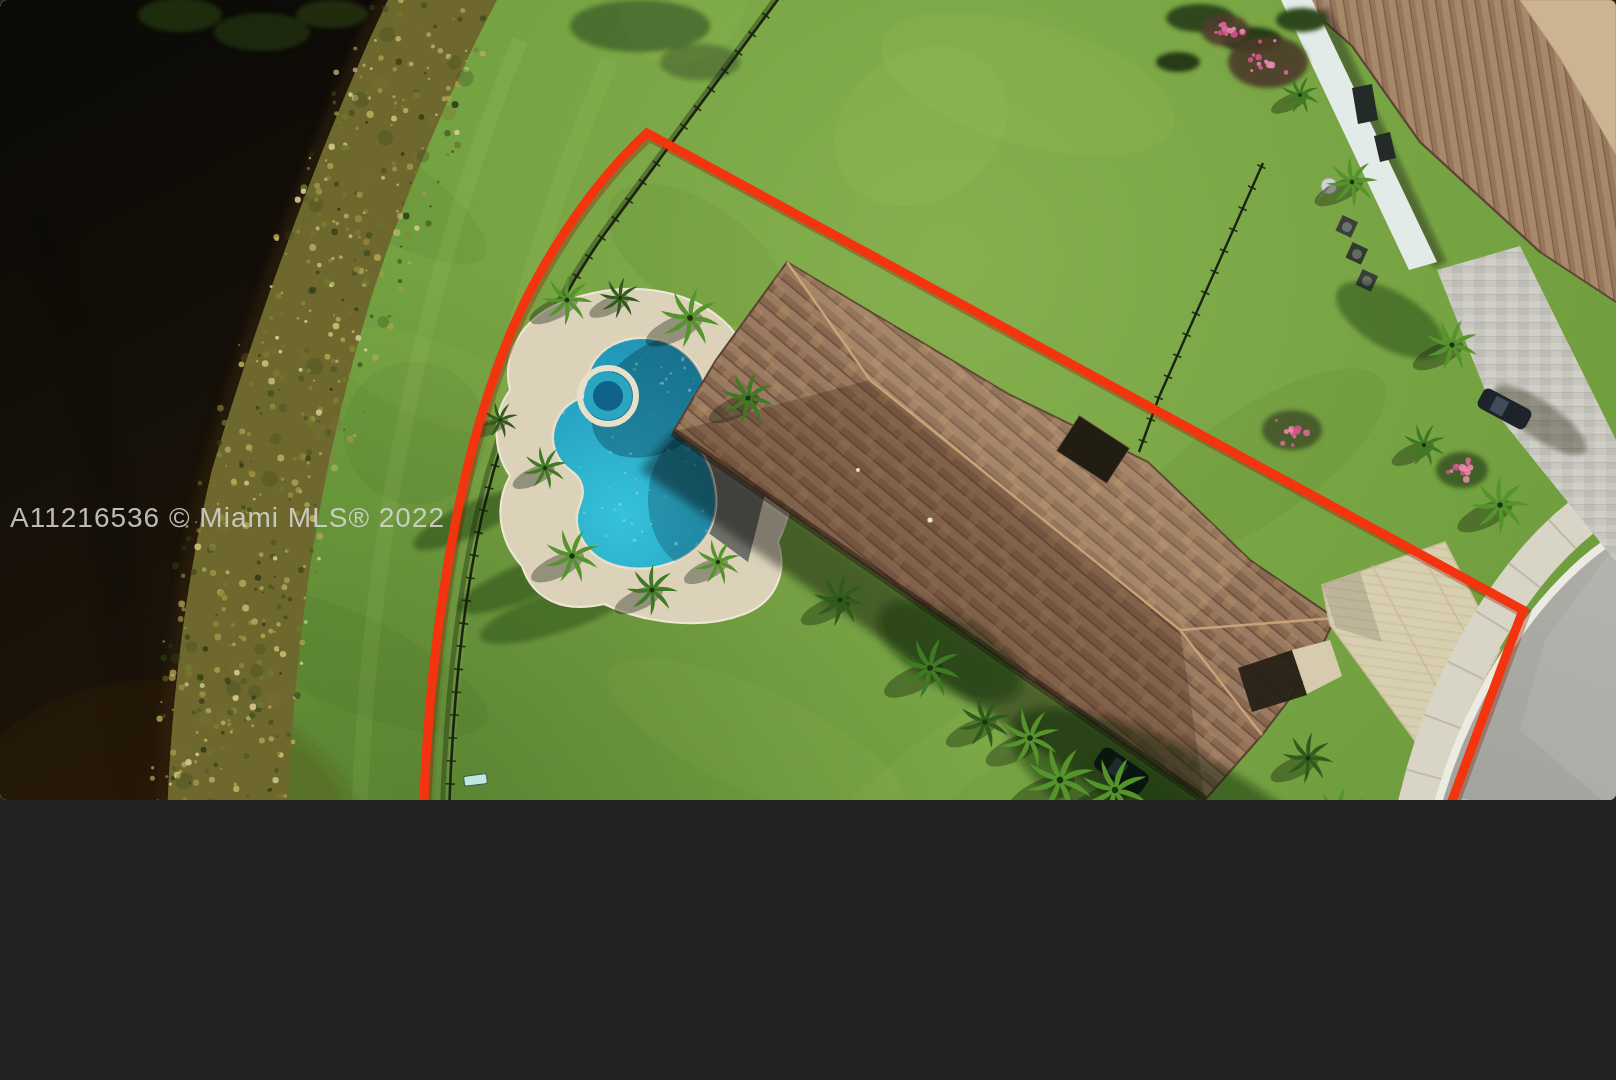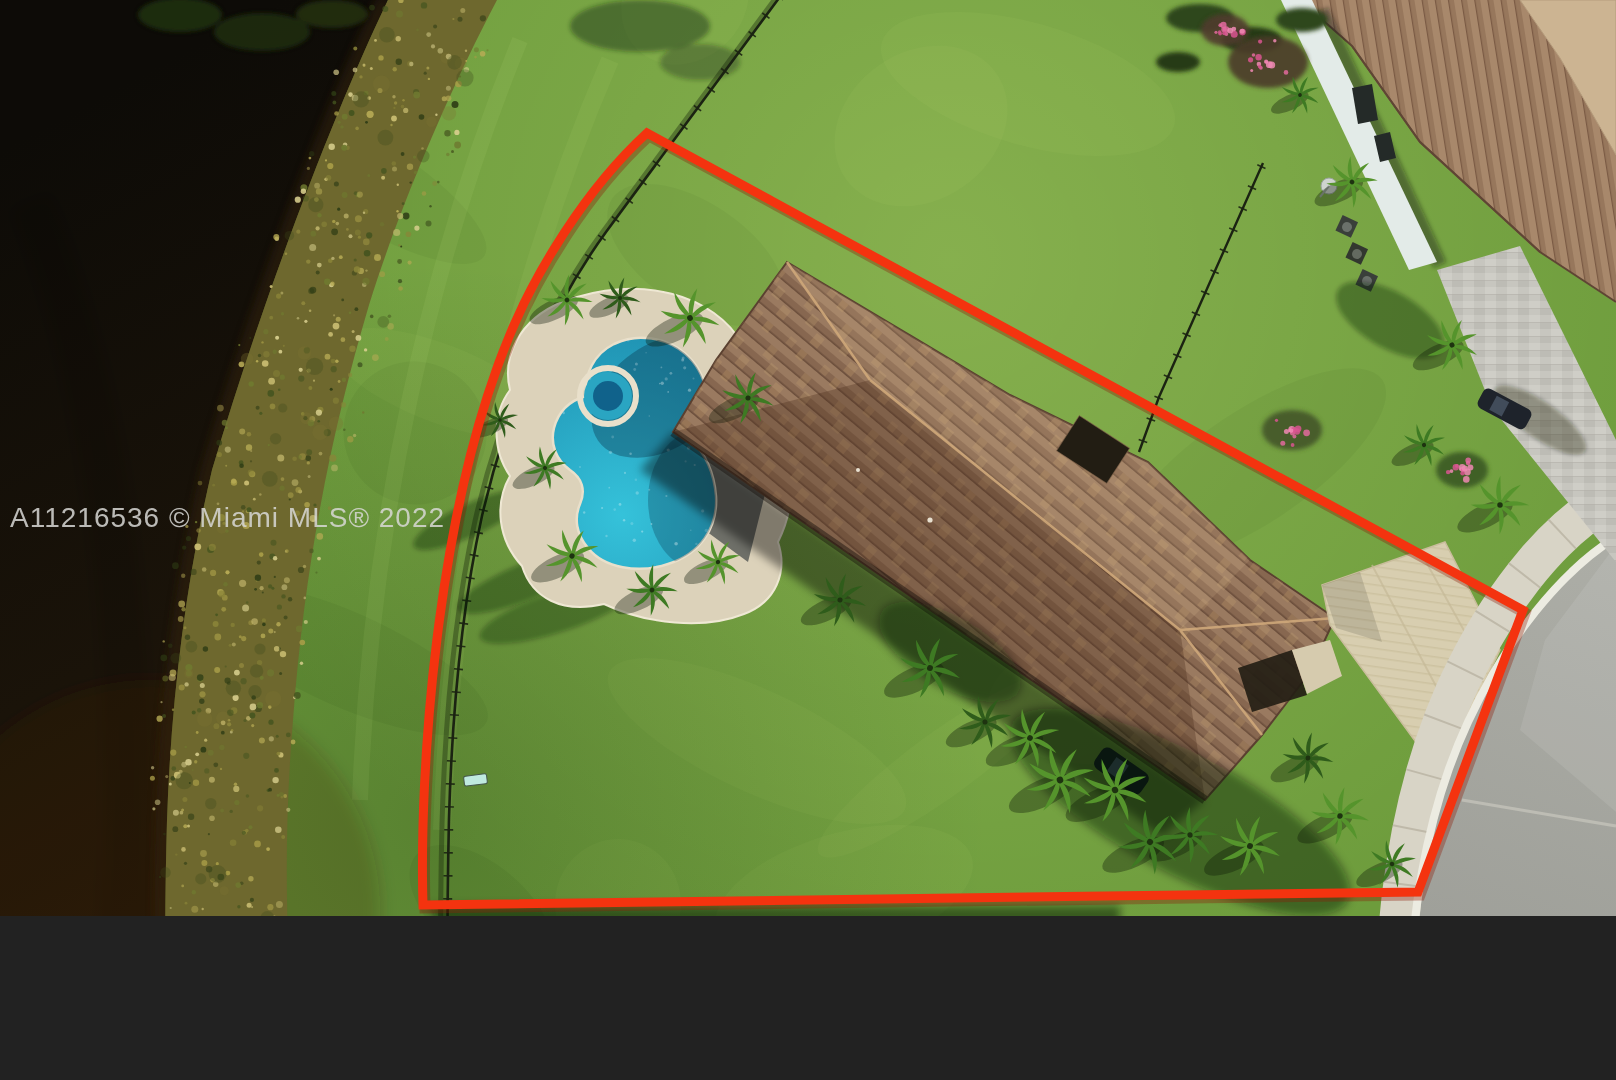--- a/index.html
+++ b/index.html
@@ -1,17 +1,17 @@
 <!DOCTYPE html>
 <html><head>
 <meta charset="utf-8">
 <style>
   html,body{margin:0;padding:0;background:#222;}
-  .stage{position:relative;width:1616px;height:916px;overflow:hidden;background:#fef9c3;
-         font-family:"Liberation Sans", sans-serif;}
+  .stage{position:relative;width:1616px;height:800px;overflow:hidden;background:#fef9c3;
+         font-family:"Liberation Sans", sans-serif;border-radius:7px;}
   svg{display:block;width:1616px;height:1080px;}
   .wm{font-family:"Liberation Sans", sans-serif;font-size:28px;letter-spacing:1px;}
 </style>
 </head>
 <body>
 
 <div class="stage">
 <svg viewBox="0 0 1616 1080" xmlns="http://www.w3.org/2000/svg">
   <defs>
     <linearGradient id="waterGrad" gradientUnits="userSpaceOnUse" x1="0" y1="150" x2="430" y2="950">

